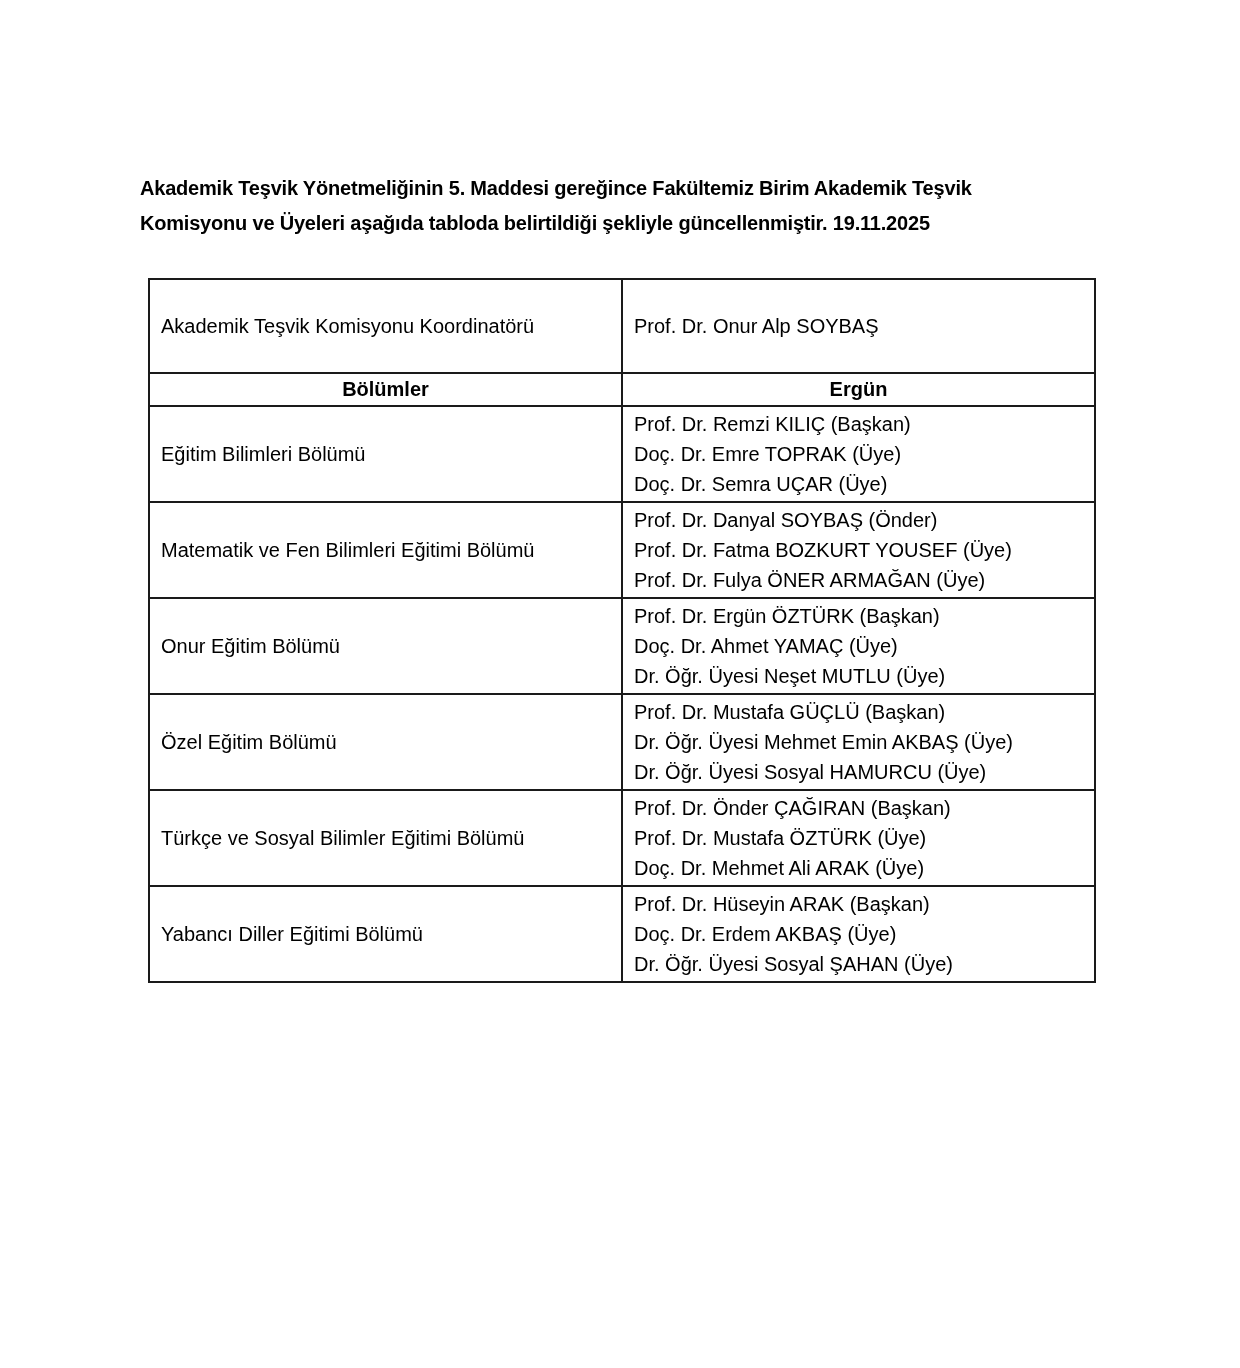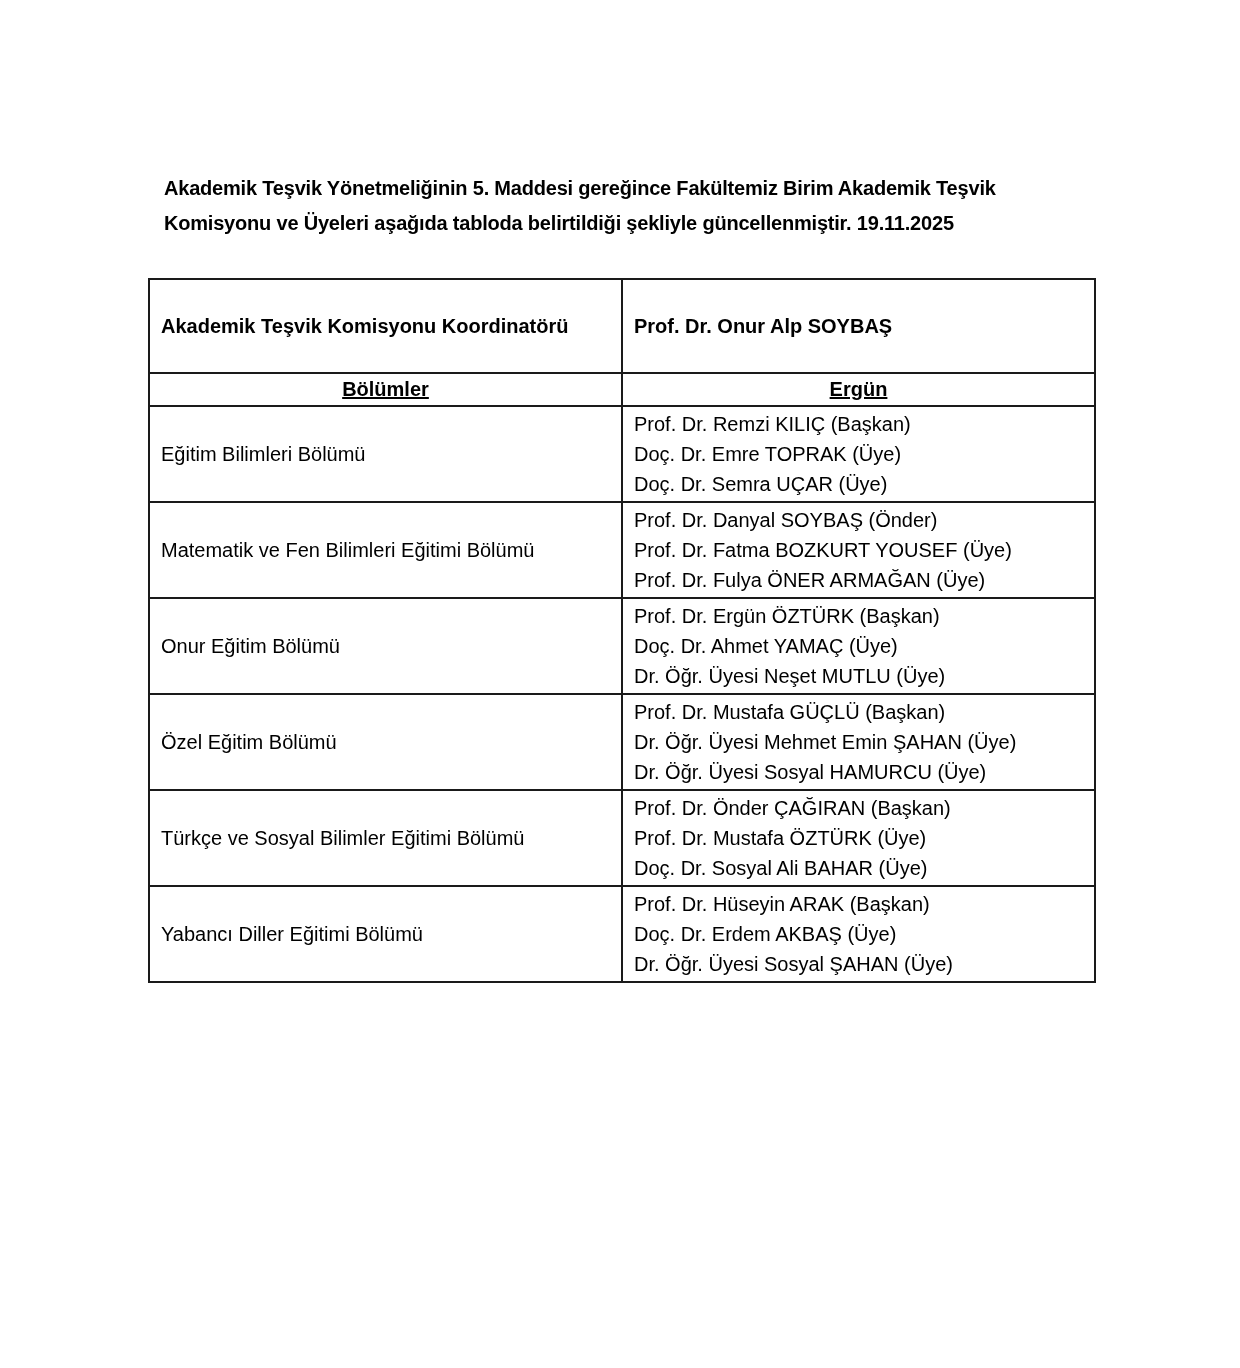--- a/index.html
+++ b/index.html
@@ -16,21 +16,21 @@
     position:relative;
     width:1240px;
     height:1368px;
     background:var(--background);
     color:var(--text);
     font-family:"Liberation Sans", sans-serif;
     overflow:hidden;
   }
   .intro{
     position:absolute;
-    left:164px;
+    left:140px;
     top:151px;
     width:944px;
     font-size:20px;
     font-weight:bold;
     line-height:35px;
     letter-spacing:-0.2px;
   }
   table.doc-table{
     position:absolute;
     left:148px;
@@ -40,27 +40,26 @@
     table-layout:fixed;
   }
   table.doc-table td{
     border:2px solid var(--border);
     padding:2px 11px;
     font-size:20px;
     vertical-align:middle;
     overflow:hidden;
   }
   tr.row-coordinator{ height:94px; }
-  tr.row-coordinator td{ font-weight:bold; }
+  tr.row-coordinator td{ font-weight:normal; }
   tr.row-header{ height:33px; }
   tr.row-header td{
     font-weight:bold;
     text-align:center;
     padding:2px 20px;
-    text-decoration:underline;
   }
   tr.row-body{ height:93px; }
   td.members div{
     line-height:30px;
     white-space:nowrap;
   }
   td.dept{ line-height:26px; }
 </style>
 </head>
 <body>
@@ -109,31 +108,31 @@
           <div>Prof. Dr. Ergün ÖZTÜRK (Başkan)</div>
           <div>Doç. Dr. Ahmet YAMAÇ (Üye)</div>
           <div>Dr. Öğr. Üyesi Neşet MUTLU (Üye)</div>
         </td>
       </tr>
 
       <tr class="row-body">
         <td class="dept">Özel Eğitim Bölümü</td>
         <td class="members">
           <div>Prof. Dr. Mustafa GÜÇLÜ (Başkan)</div>
-          <div>Dr. Öğr. Üyesi Mehmet Emin ŞAHAN (Üye)</div>
+          <div>Dr. Öğr. Üyesi Mehmet Emin AKBAŞ (Üye)</div>
           <div>Dr. Öğr. Üyesi Sosyal HAMURCU (Üye)</div>
         </td>
       </tr>
 
       <tr class="row-body">
         <td class="dept">Türkçe ve Sosyal Bilimler Eğitimi Bölümü</td>
         <td class="members">
           <div>Prof. Dr. Önder ÇAĞIRAN (Başkan)</div>
           <div>Prof. Dr. Mustafa ÖZTÜRK (Üye)</div>
-          <div>Doç. Dr. Sosyal Ali BAHAR (Üye)</div>
+          <div>Doç. Dr. Mehmet Ali ARAK (Üye)</div>
         </td>
       </tr>
 
       <tr class="row-body">
         <td class="dept">Yabancı Diller Eğitimi Bölümü</td>
         <td class="members">
           <div>Prof. Dr. Hüseyin ARAK (Başkan)</div>
           <div>Doç. Dr. Erdem AKBAŞ (Üye)</div>
           <div>Dr. Öğr. Üyesi Sosyal ŞAHAN (Üye)</div>
         </td>

